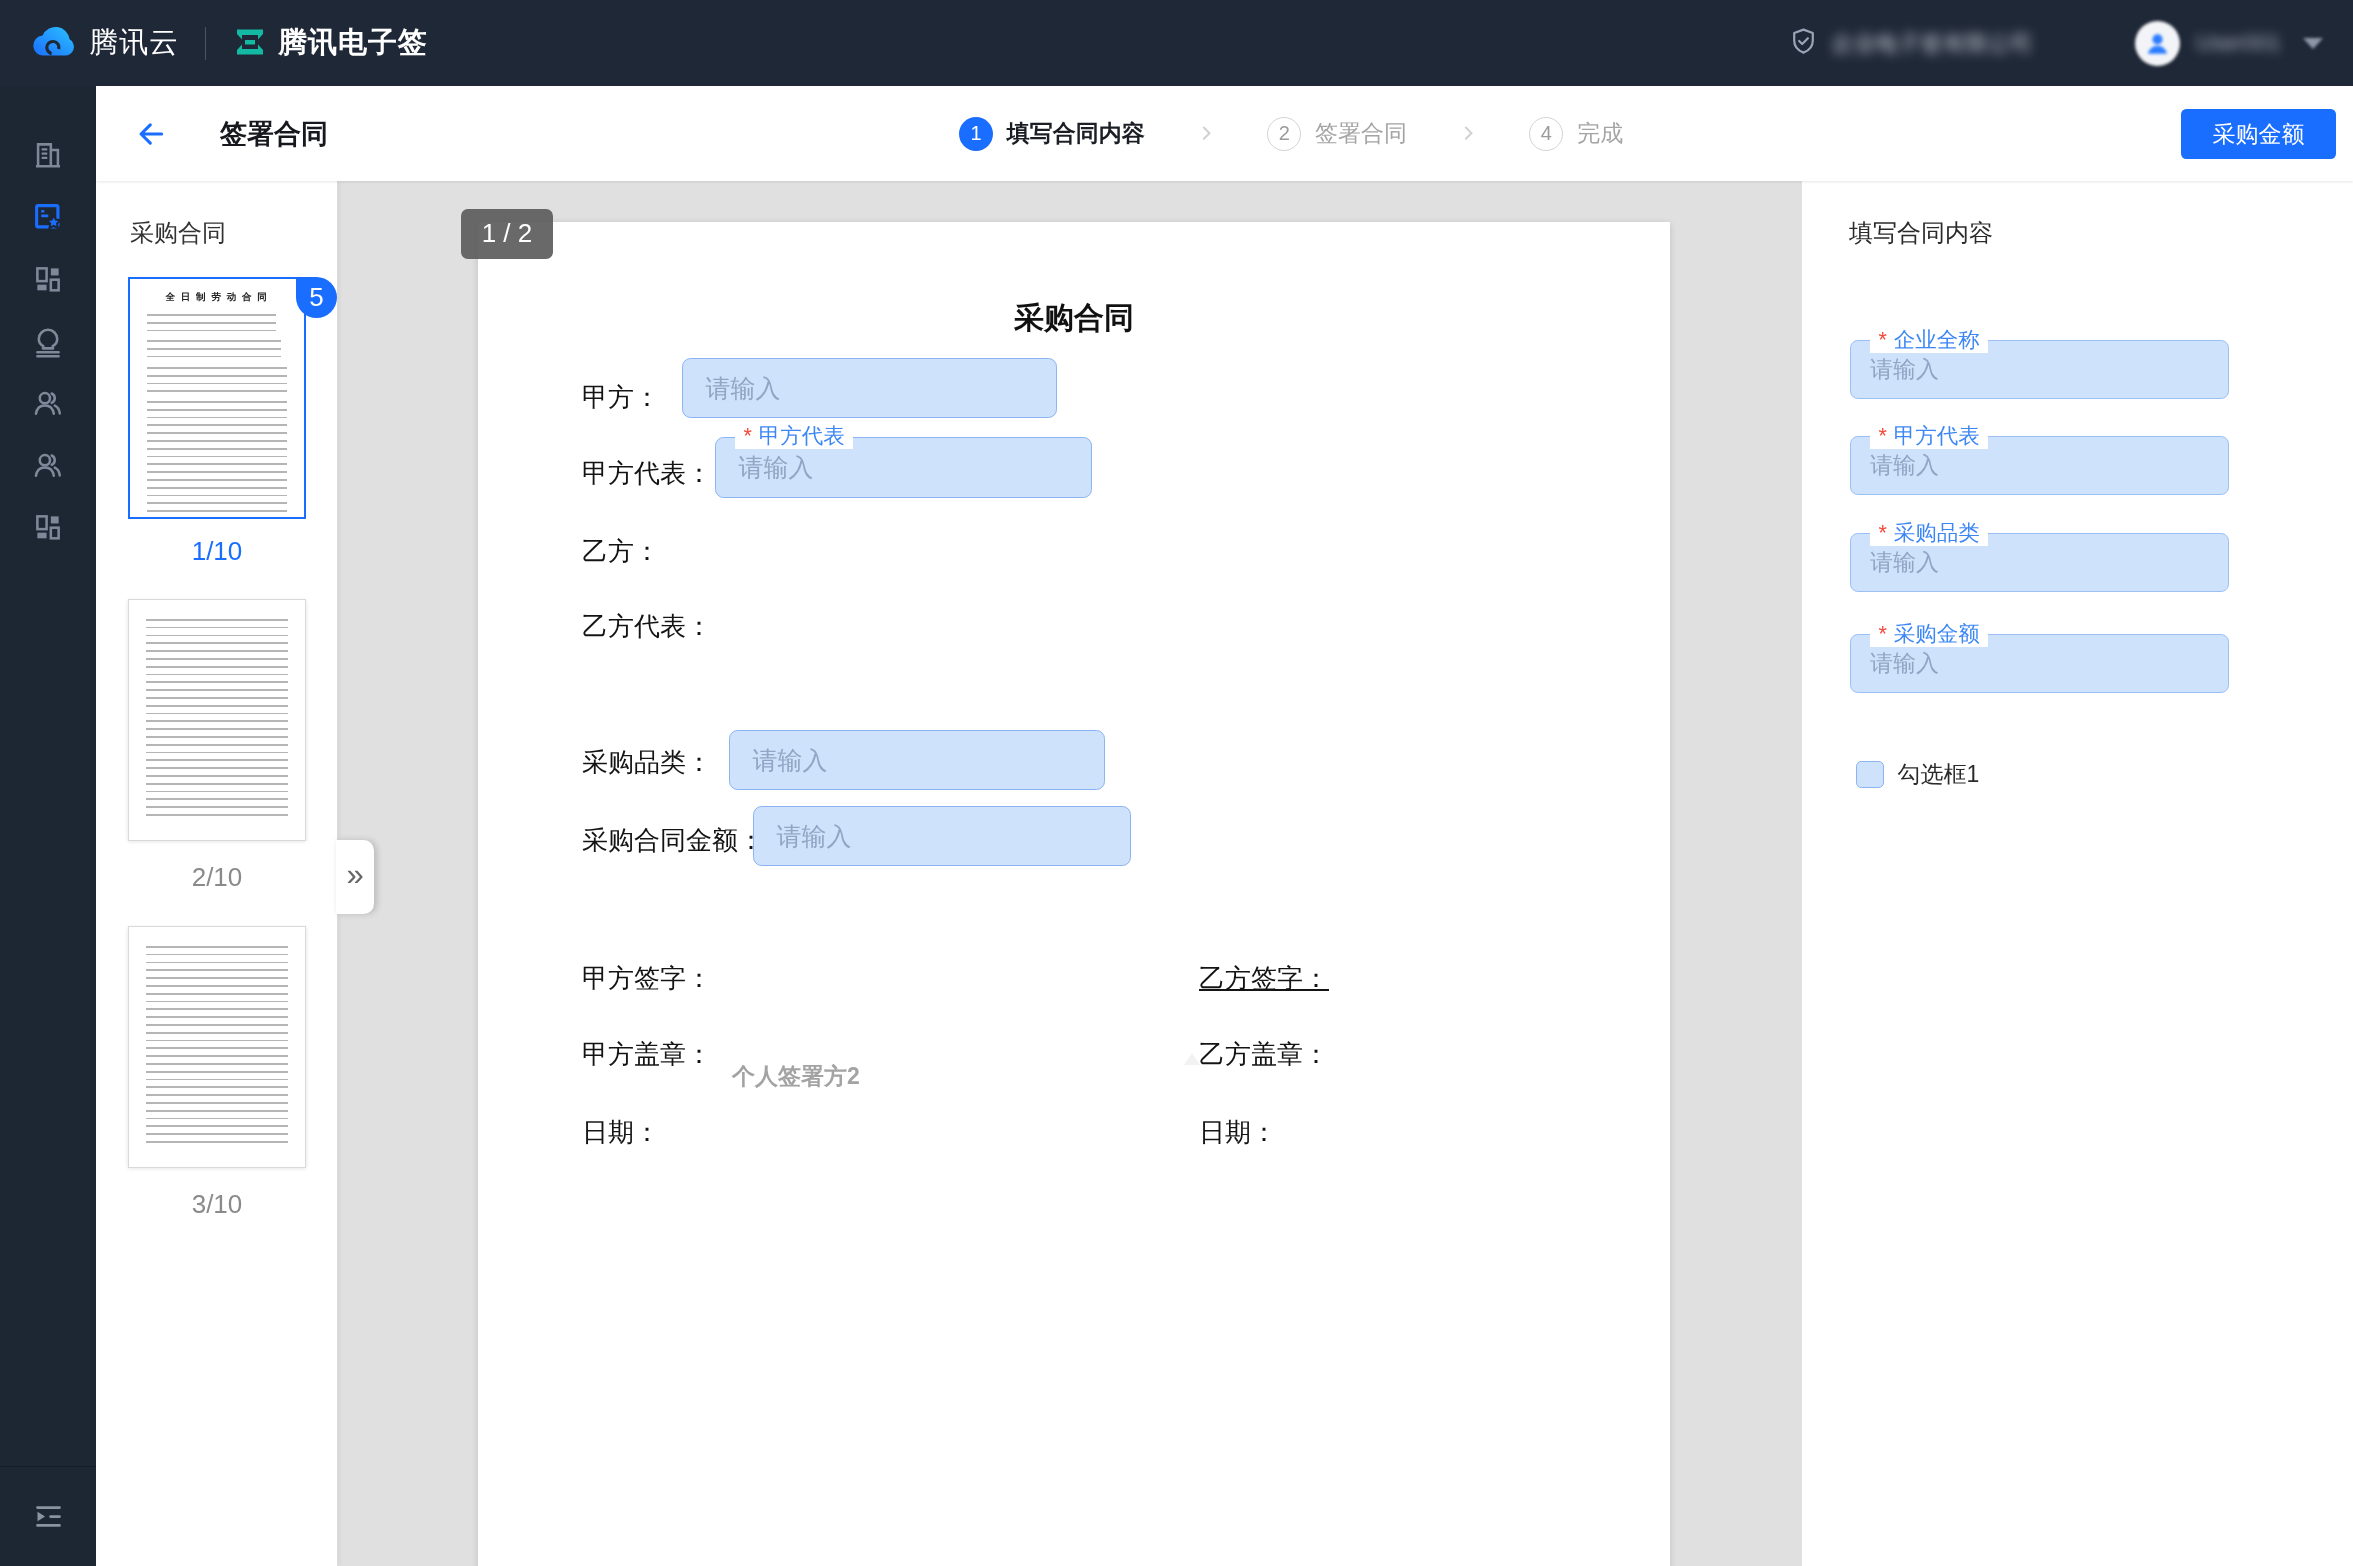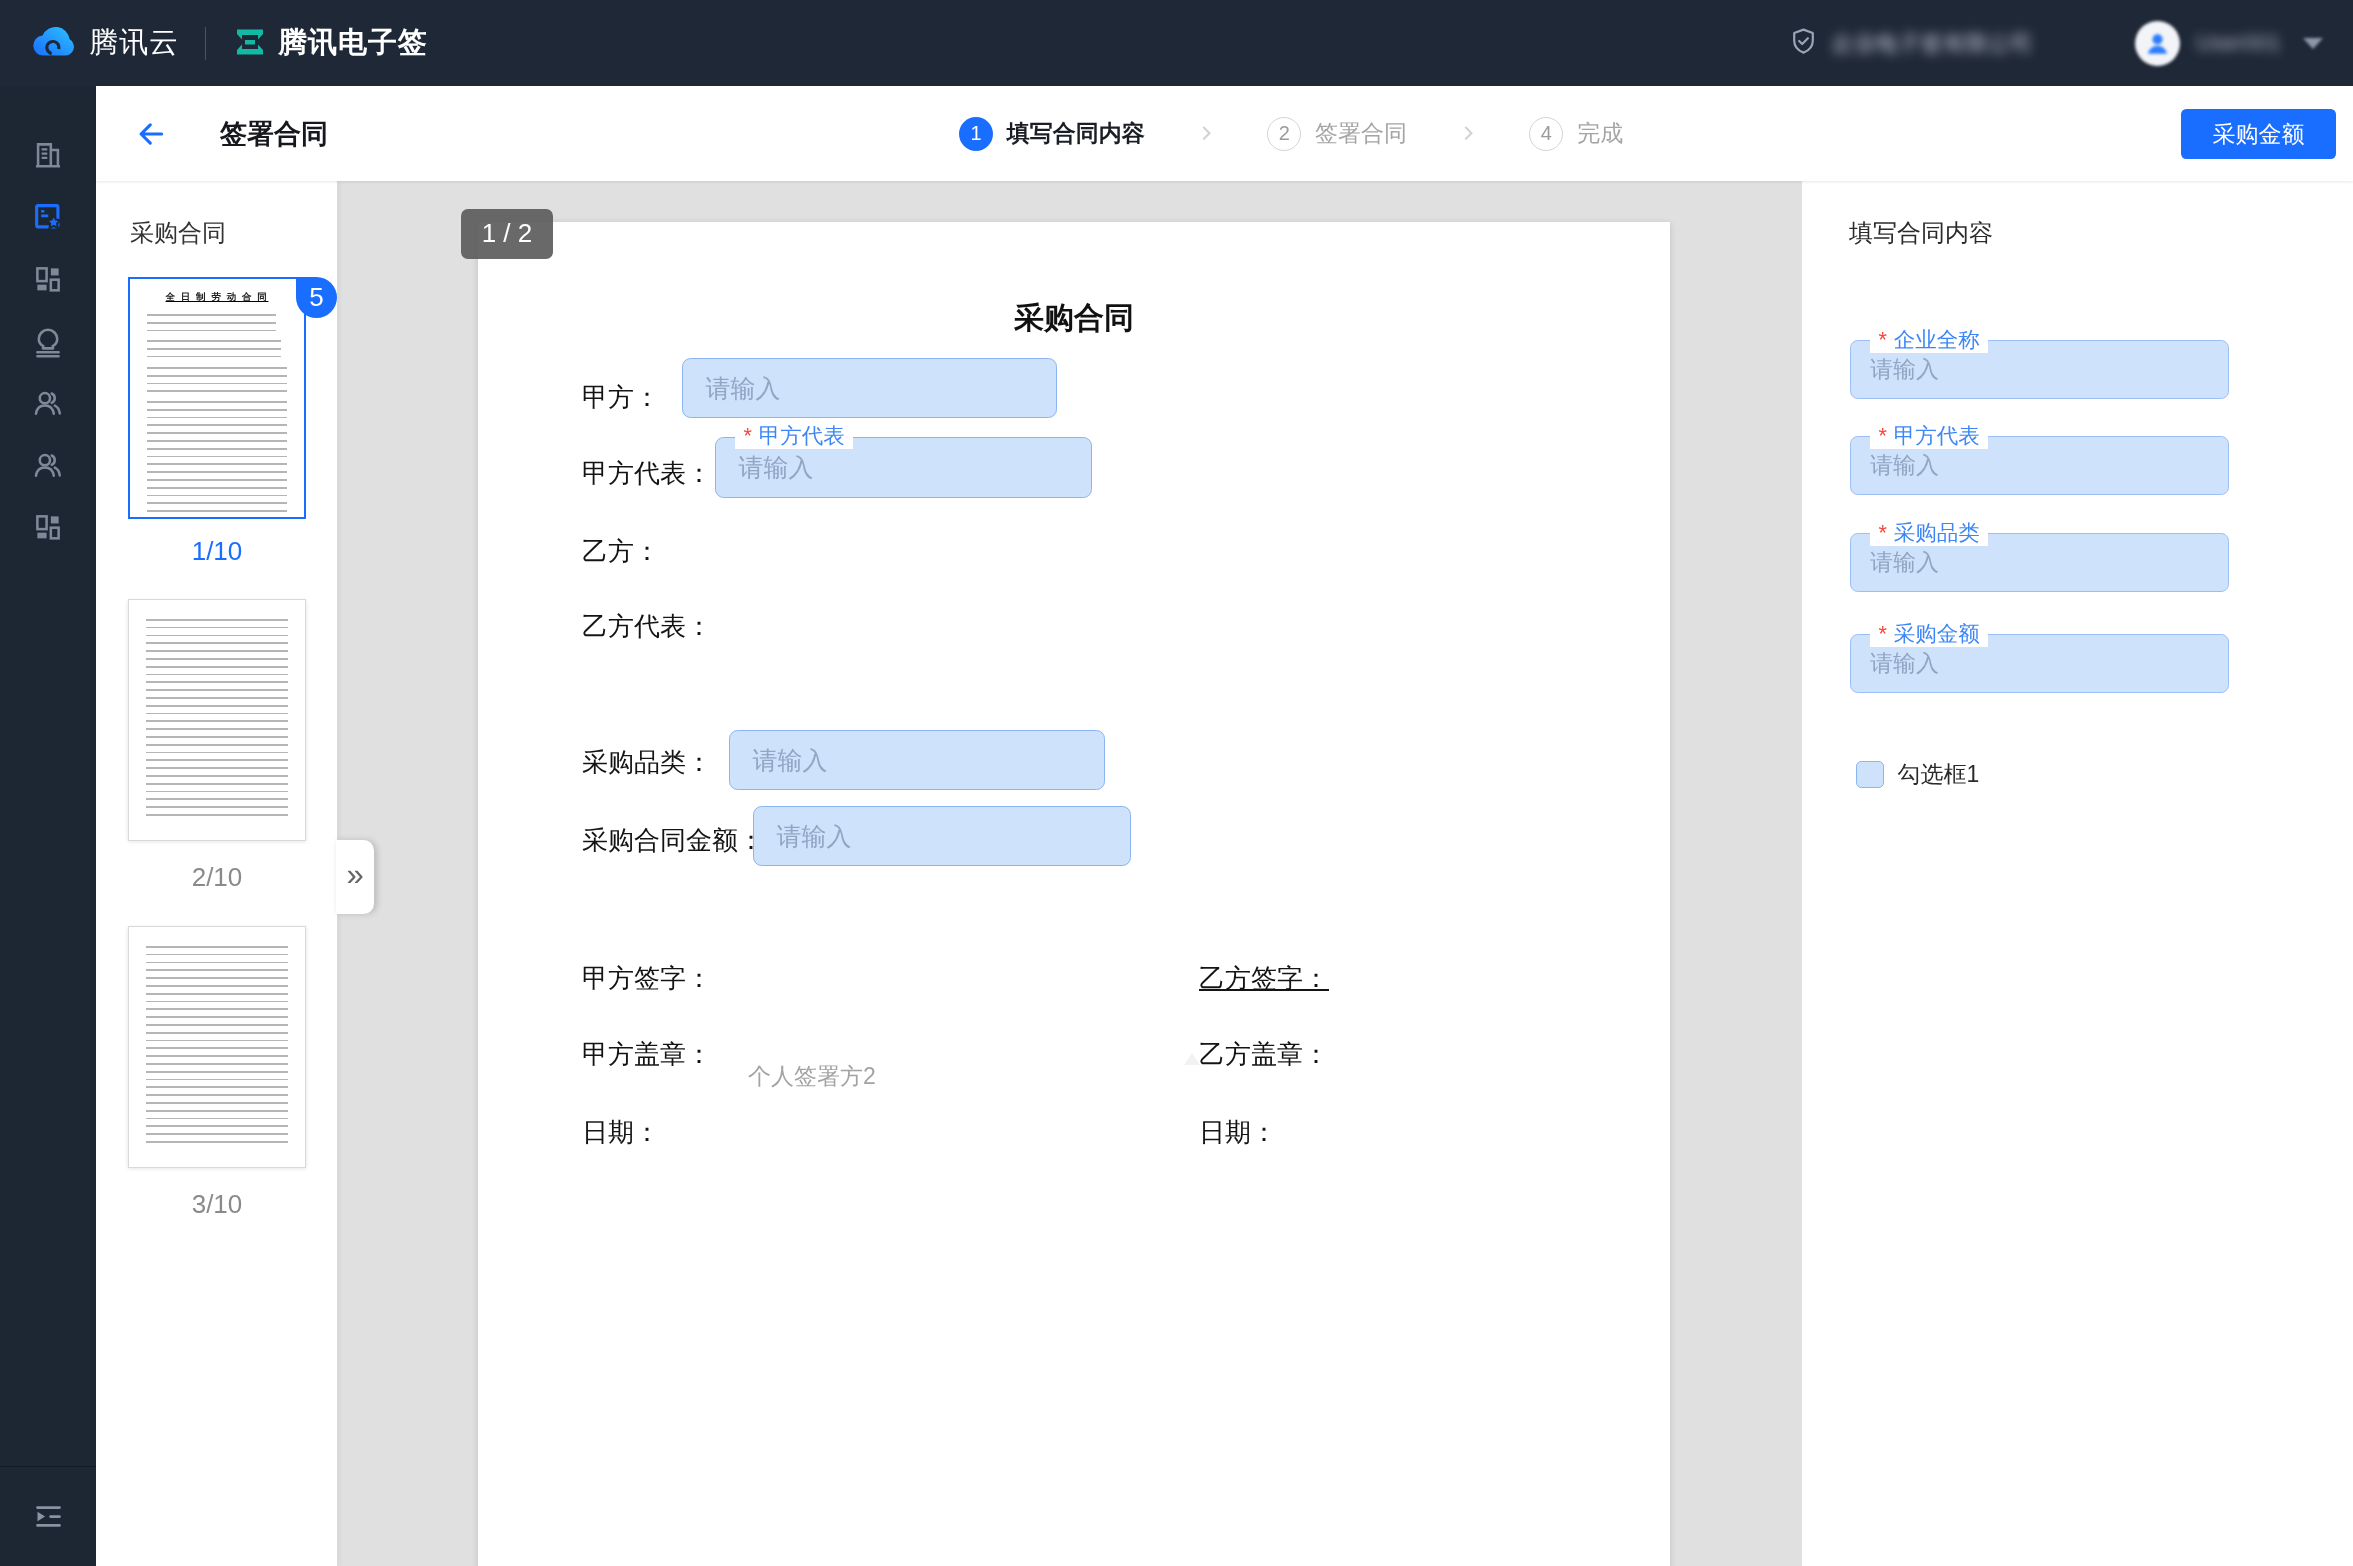--- a/index.html
+++ b/index.html
@@ -79,21 +79,21 @@
 
   
   .left-panel {
     position: absolute; left: 96px; top: 181px; width: 241px; height: 1385px;
     background: #fff; z-index: 10; box-shadow: 1.7px 0 5.2px rgba(0,0,0,0.06);
   }
   .left-panel-title { position: absolute; left: 34px; top: 36px; font-size: 24px; color: #333; font-weight: 500; }
   .thumb { position: absolute; left: 32px; width: 178px; height: 242px; background: #fff; cursor: pointer; }
   .thumb.active { border: 2.6px solid #1a6eff; }
   .thumb.normal { border: 0.9px solid #d9d9d9; box-shadow: 0 0.9px 4.3px rgba(0,0,0,0.12); }
-  .thumb-inner { position: absolute; inset: 0; padding: 12px 17px; overflow: hidden; text-decoration: underline; }
+  .thumb-inner { position: absolute; inset: 0; padding: 12px 17px; overflow: hidden; }
   .thumb-doc-title {
     text-align: center; font-size: 9.5px; font-weight: 700; color: #222;
     font-family: "Liberation Serif", serif; letter-spacing: 1.7px; margin-bottom: 10.3px;
   }
   .tlines { background-image: repeating-linear-gradient(to bottom, #b5b5b5 0 1.7px, transparent 1.7px 7.8px); }
   .tl-a { height: 17px; width: 92%; margin-bottom: 8.6px; }
   .tl-b { height: 17px; width: 96%; margin-bottom: 10.3px; }
   .tl-c { height: 25px; width: 100%; margin-bottom: 8.6px; }
   .tl-d { height: 134px; width: 100%; }
   .tl-full { height: 202px; width: 100%; margin-top: 6.9px; }
@@ -121,21 +121,21 @@
     position: absolute; left: 123px; top: 27.6px; height: 50px; padding: 0 20.7px;
     background: rgba(92,92,92,0.92); border-radius: 6.9px; color: #fff; font-size: 26px;
     display: flex; align-items: center; z-index: 5;
   }
   .page {
     position: absolute; left: 140px; top: 41px; width: 1192px; height: 1447px;
     background: #fff; box-shadow: 0 0.9px 6.9px rgba(0,0,0,0.14);
   }
   .doc-title { position: absolute; left: 0; top: 76px; width: 100%; text-align: center; font-size: 30px; font-weight: 700; color: #111; }
   .doc-label { position: absolute; font-size: 26px; color: #141414; font-weight: 500; white-space: nowrap; }
-  .doc-label.gray { color: #a3a3a3; font-weight: 400; font-size: 23px; margin-left: 16px; }
+  .doc-label.gray { color: #a3a3a3; font-weight: 700; font-size: 23px; }
   .field-box {
     position: absolute; background: #cfe2fb; border: 1.7px solid #8ab5f2; border-radius: 8.6px;
     display: flex; align-items: center; cursor: text;
   }
   .field-box input {
     width: 100%; background: transparent; border: none; outline: none;
     font-size: 25px; color: #333; padding: 0 22.4px; font-family: inherit;
   }
   .field-box input::placeholder { color: #91a5c4; }
   .float-label {

